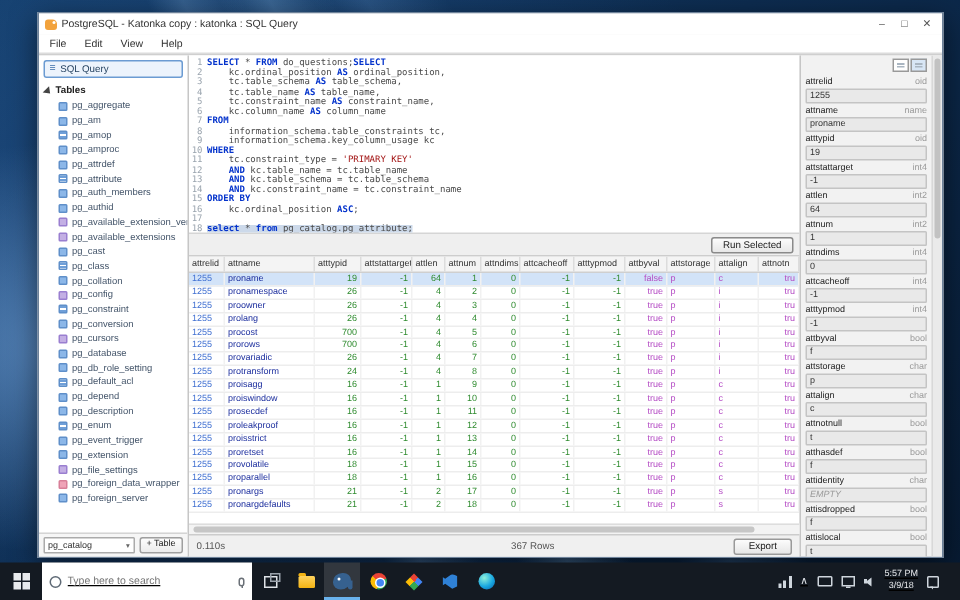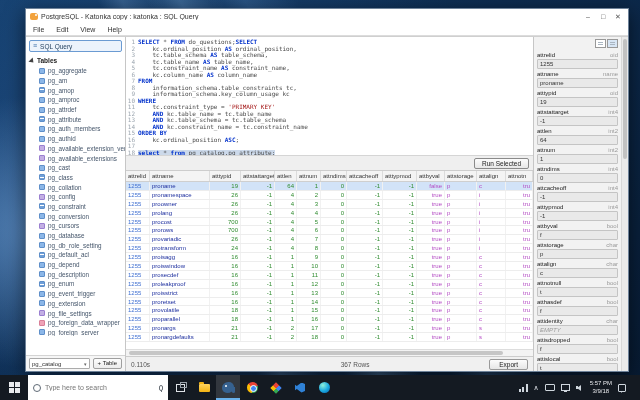--- a/index.html
+++ b/index.html
@@ -108,21 +108,21 @@
   .rp-label { font-size:6px; color:#222; }
   .rp-type { font-size:6px; color:#9a9a9a; }
   .rp-value { height:10px; background:#e9e9e9; border:1px solid #c4c4c4; border-radius:1px;
     font-size:6px; color:#333; display:flex; align-items:center; padding:0 2px; }
   .rp-value.empty { color:#999; font-style:italic; }
   .rp-scroll { width:7px; flex:0 0 auto; background:#eaeaea; border-left:1px solid #d8d8d8; position:relative; }
   .rp-thumb { position:absolute; top:2px; left:1px; width:4px; height:120px; background:#c2c2c2; border-radius:2px; }
 
   
   #taskbar { position:absolute; left:0; bottom:0; width:640px; height:25px; background:#141a22;
-    display:flex; align-items:stretch; z-index:5; }
+    display:flex; align-items:stretch; z-index:5;text-decoration:underline; }
   .tb-start { width:28px; display:flex; align-items:center; justify-content:center; }
   .win-logo { width:11px; height:11px; display:grid; grid-template-columns:5px 5px; grid-template-rows:5px 5px; gap:1px; }
   .win-logo span { background:#e8eaed; }
   .tb-search { width:140px; background:#fff; display:flex; align-items:center; gap:4px; padding:0 5px; }
   .search-circle { width:8px; height:8px; border:1.5px solid #5f6a76; border-radius:50%; flex:0 0 auto; }
   .tb-search input { border:0; outline:0; flex:1; min-width:0; font-size:7px; color:#5f6368; font-family:"Liberation Sans",sans-serif; background:transparent; }
   .mic { width:4px; height:6px; border:1px solid #6a7077; border-radius:2px; position:relative; flex:0 0 auto; }
   .mic::after { content:""; position:absolute; left:1px; bottom:-2px; width:0; height:2px; border-left:1px solid #6a7077; }
   .tb-icon { width:24px; display:flex; align-items:center; justify-content:center; position:relative; }
   .tb-icon.active { background:rgba(255,255,255,.13); box-shadow:inset 0 -2px 0 #6ab2ec; }

